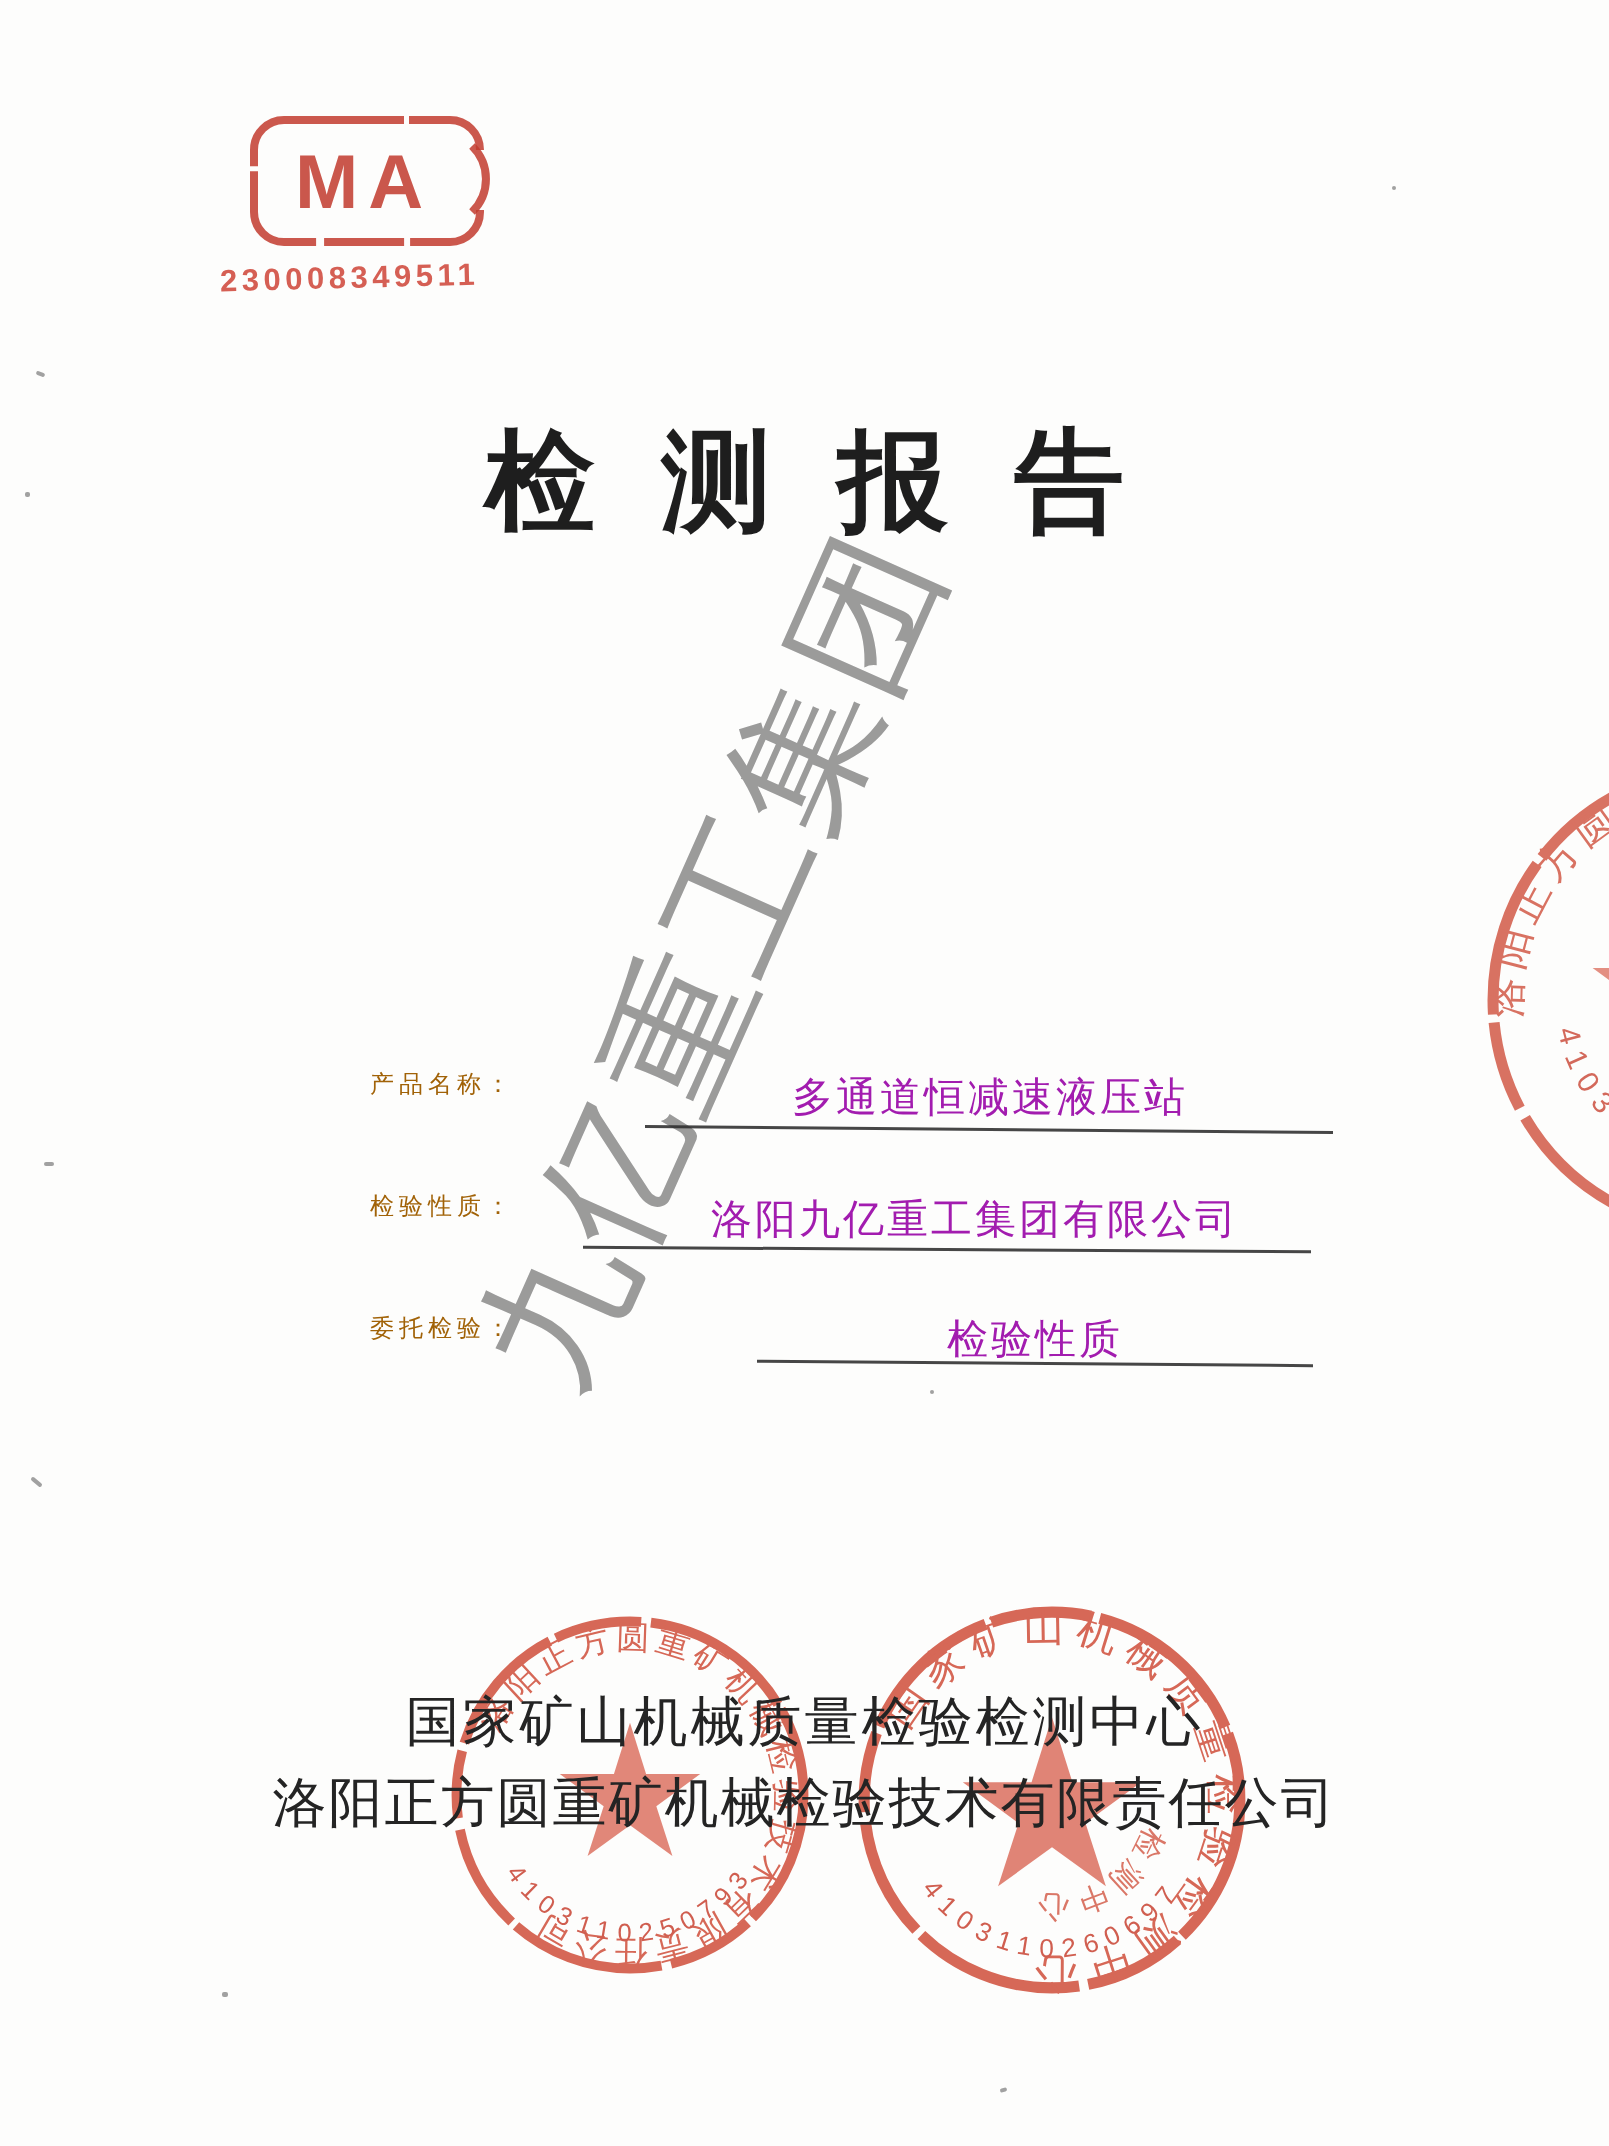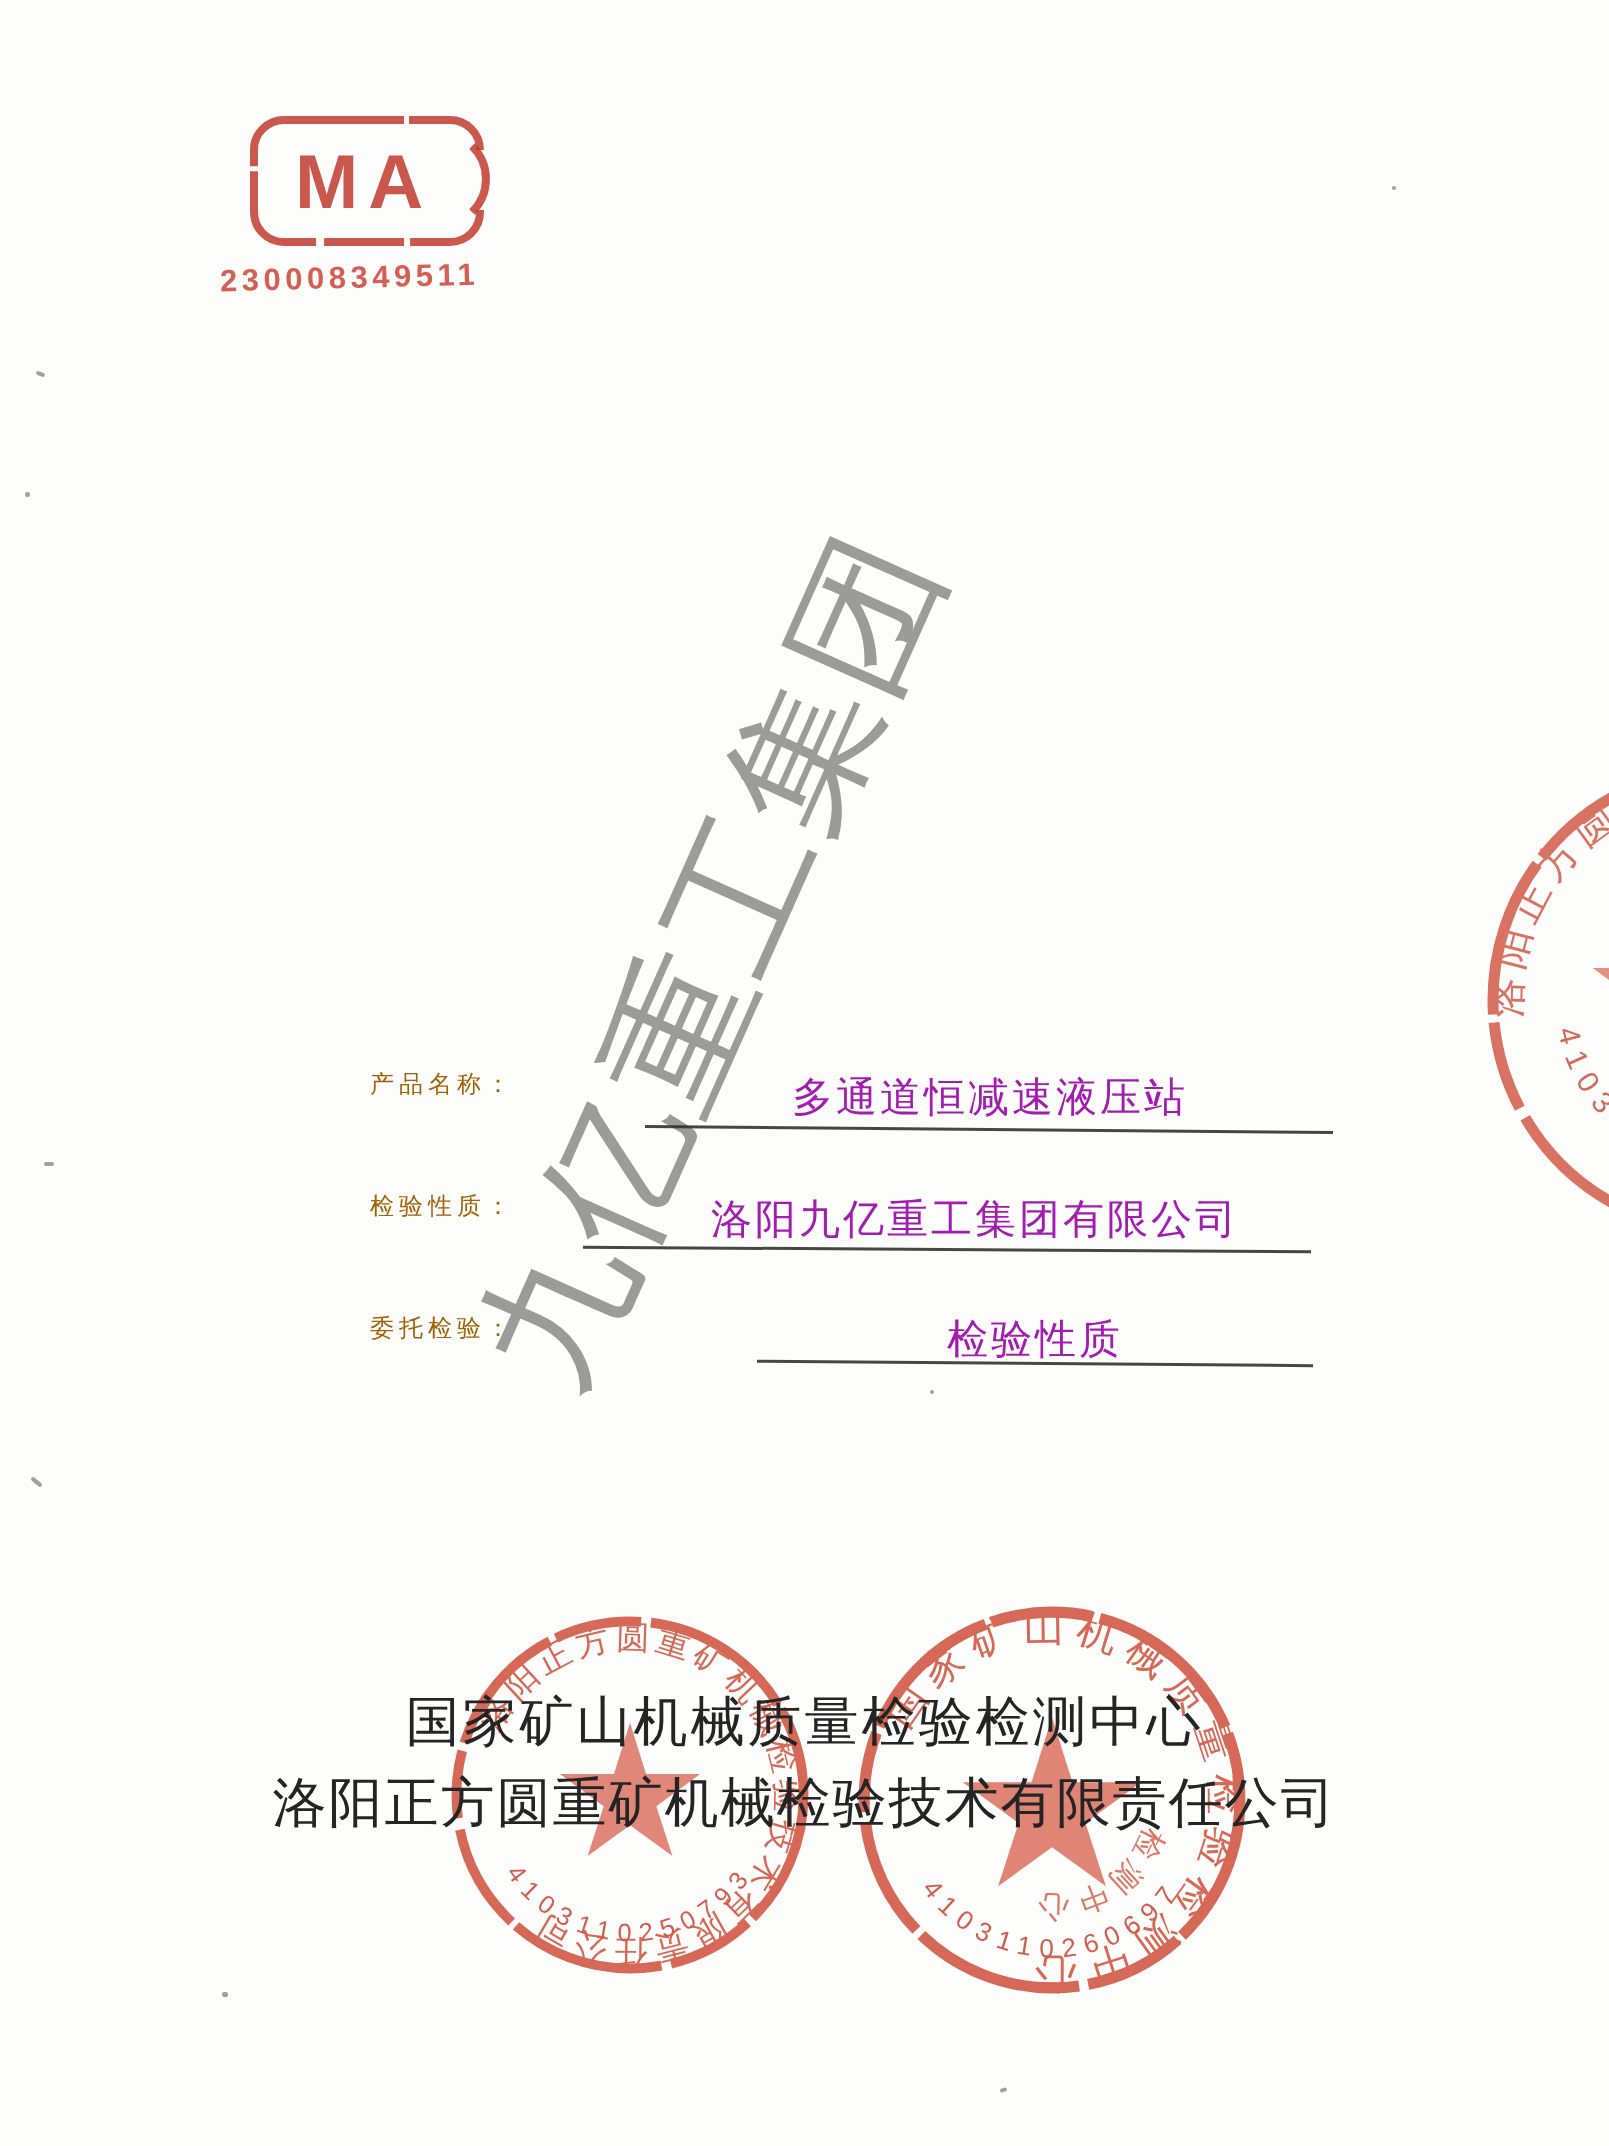--- a/index.html
+++ b/index.html
@@ -112,20 +112,21 @@
     <svg width="244" height="144" viewBox="0 0 244 144">
       <rect x="6" y="8" width="226" height="122" rx="30" fill="none" stroke="#c23b2e" stroke-width="8" opacity=".85" stroke-dasharray="120 5 90 7 140 6 80 8"></rect>
       <rect x="216" y="38" width="28" height="60" fill="#fdfdfc"></rect>
       <path d="M 224,34 A 46,46 0 0 1 224,100" fill="none" stroke="#c23b2e" stroke-width="8" opacity=".85"></path>
       <text x="116" y="96" text-anchor="middle" font-family="Liberation Sans, sans-serif" font-size="76" font-weight="bold" letter-spacing="10" fill="#c23b2e" opacity=".85">MA</text>
     </svg>
     <div class="cma-num">230008349511</div>
   </div>
 
 
+  <h1 class="title">检 测 报 告</h1>
 
   <div class="row row1">
     <span class="label">产品名称：</span>
     <span class="value">多通道恒减速液压站</span>
     <div class="uline"></div>
   </div>
   <div class="row row2">
     <span class="label">检验性质：</span>
     <span class="value">洛阳九亿重工集团有限公司</span>
     <div class="uline"></div>

